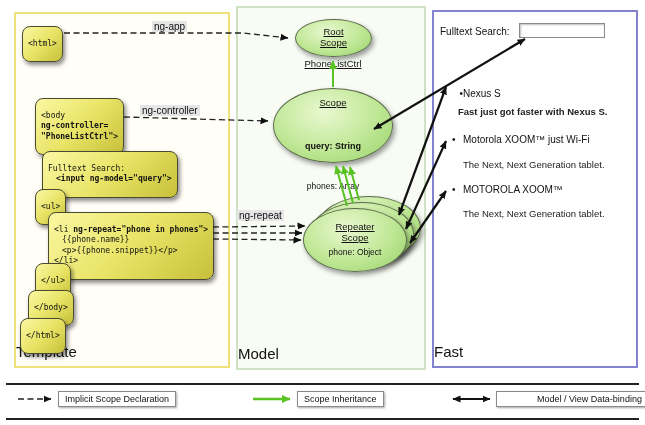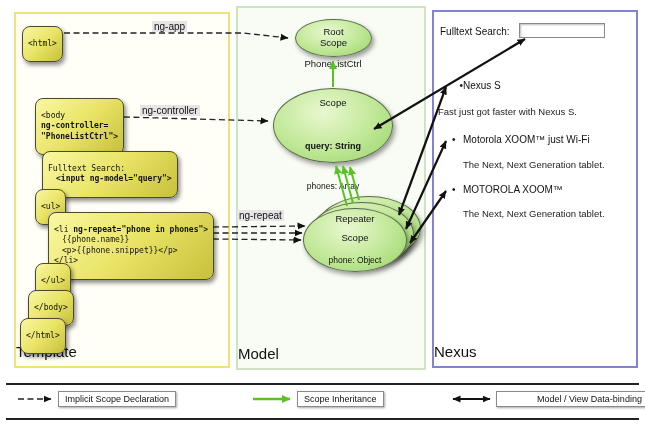--- a/index.html
+++ b/index.html
@@ -20,28 +20,28 @@
     font-family:"DejaVu Sans Mono", monospace; font-size:8px; line-height:1.3; color:#111; white-space:nowrap; }
   .codebox .b { font-weight:bold; }
   .codebox .ind { padding-left:8px; }
 
   
   .ellipse { position:absolute; border:1px solid #5a6a4a; border-radius:50%;
     background:radial-gradient(ellipse at 42% 32%, #e9f8d0 0%, #bfe795 55%, #96d168 100%);
     box-shadow:2px 3px 5px rgba(0,0,0,.4);
     display:flex; flex-direction:column; align-items:center; justify-content:center;
     text-align:center; color:#111; }
-  .ellipse .t { font-size:9.5px; line-height:1.15; }
+  .ellipse .t { font-size:9.5px; line-height:1.15;text-decoration:underline; }
   .ellipse .p { font-size:8.5px; line-height:1.3; }
   .ellipse .p.b { font-weight:bold; font-size:9px; }
   .e-root      { left:295px; top:19px;  width:77px;  height:38px;  z-index:3; }
   .e-phonelist { left:273px; top:88px;  width:120px; height:75px;  z-index:3;gap:28px; }
   .e-rep-back  { left:317px; top:196px; width:104px; height:64px;  z-index:2; }
   .e-rep-mid   { left:310px; top:202px; width:104px; height:64px;  z-index:3; }
-  .e-rep-front { left:303px; top:208px; width:104px; height:64px;  z-index:4;gap:8px; }
+  .e-rep-front { left:303px; top:208px; width:104px; height:64px;  z-index:4; }
 
   
   .dir-label { position:absolute; z-index:7; background:#e5e5e5; padding:0 2px; font-size:10px; color:#111; }
 
   
   .view-search-label { position:absolute; left:440px; top:26px; font-size:10px; color:#111; z-index:3; }
   .view-input { position:absolute; left:519px; top:23px; width:86px; height:15px; z-index:3;
     border:1px solid #8a8a8a; background:#fff; box-shadow:inset 1px 1px 2px rgba(0,0,0,.25); font-size:9px; }
   .vi-title { position:absolute; font-size:10px; color:#111; z-index:3; }
   .vi-title .bullet { display:inline-block; width:11px; font-size:10px; }
@@ -64,21 +64,21 @@
 
 <div class="canvas">
 
   <div class="panel panel-template">
     <div class="panel-label">Template</div>
   </div>
   <div class="panel panel-model">
     <div class="panel-label">Model</div>
   </div>
   <div class="panel panel-view">
-    <div class="panel-label">Nexus</div>
+    <div class="panel-label">Fast</div>
   </div>
 
   <div class="codebox" style="left:22px; top:26px;">
     <div>&lt;html&gt;</div>
   </div>
 
   <div class="codebox" style="left:35px; top:98px;">
     <div>&lt;body</div>
     <div class="b">ng-controller=</div>
     <div class="b">"PhoneListCtrl"&gt;</div>
@@ -132,24 +132,24 @@
     <div class="p" style="margin-top:3px;">phone: Object</div>
   </div>
 
   <div class="dir-label" style="left:152px; top:21px;">ng-app</div>
   <div class="dir-label" style="left:140px; top:105px;">ng-controller</div>
   <div class="dir-label" style="left:237px; top:210px;">ng-repeat</div>
 
   <div class="view-search-label">Fulltext Search:</div>
   <input class="view-input" type="text" value="" style="">
 
-  <div class="vi-title" style="left:452px; top:80px;text-align:right;">
+  <div class="vi-title" style="left:452px; top:88px;text-align:right;">
     <span class="bullet">•</span><span>Nexus S</span>
   </div>
-  <div class="vi-desc" style="left:438px; top:106px;">Fast just got faster with Nexus S.</div>
+  <div class="vi-desc" style="left:458px; top:106px;font-weight:bold;">Fast just got faster with Nexus S.</div>
 
   <div class="vi-title" style="left:452px; top:134px;">
     <span class="bullet">•</span><span>Motorola XOOM™ just Wi-Fi</span>
   </div>
   <div class="vi-desc" style="left:463px; top:159px;">The Next, Next Generation tablet.</div>
 
   <div class="vi-title" style="left:452px; top:184px;">
     <span class="bullet">•</span><span>MOTOROLA XOOM™</span>
   </div>
   <div class="vi-desc" style="left:463px; top:208px;">The Next, Next Generation tablet.</div>

